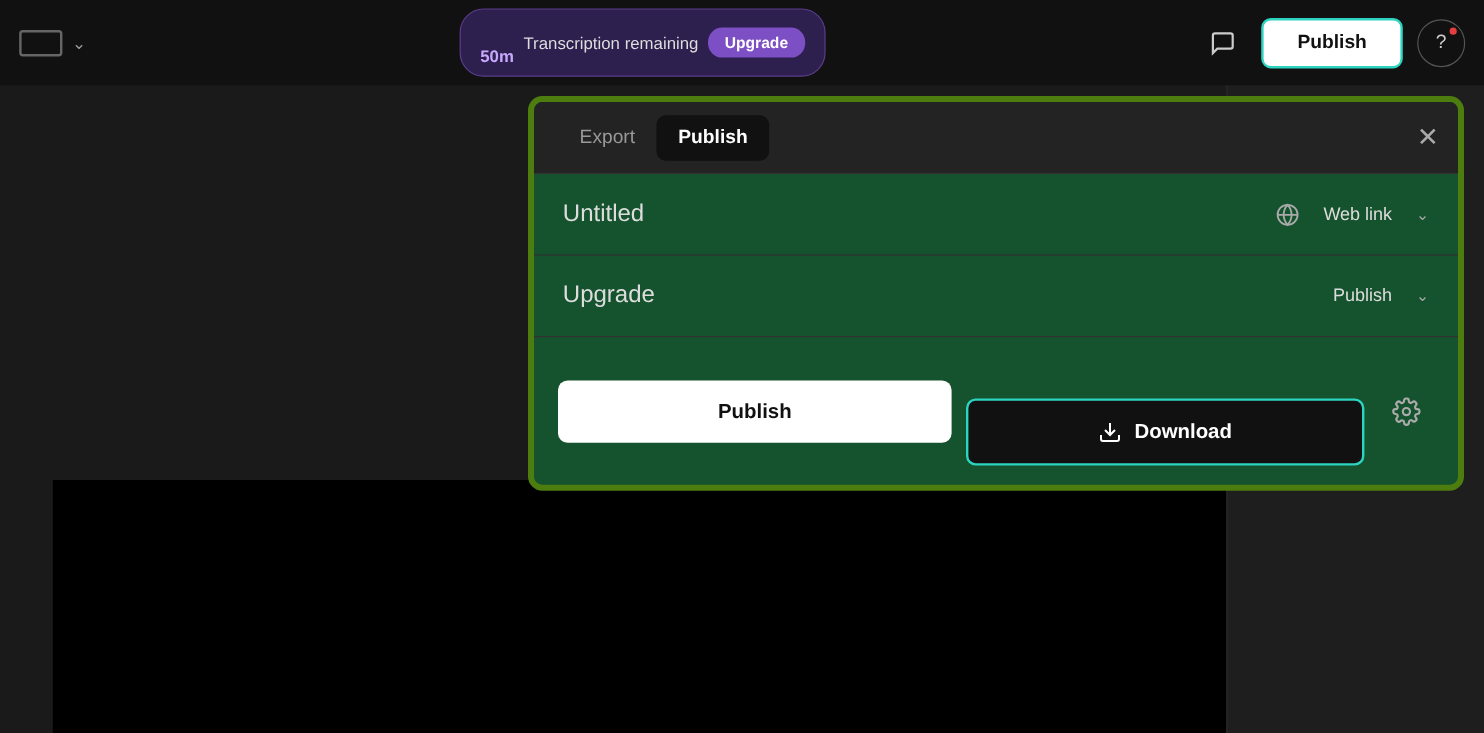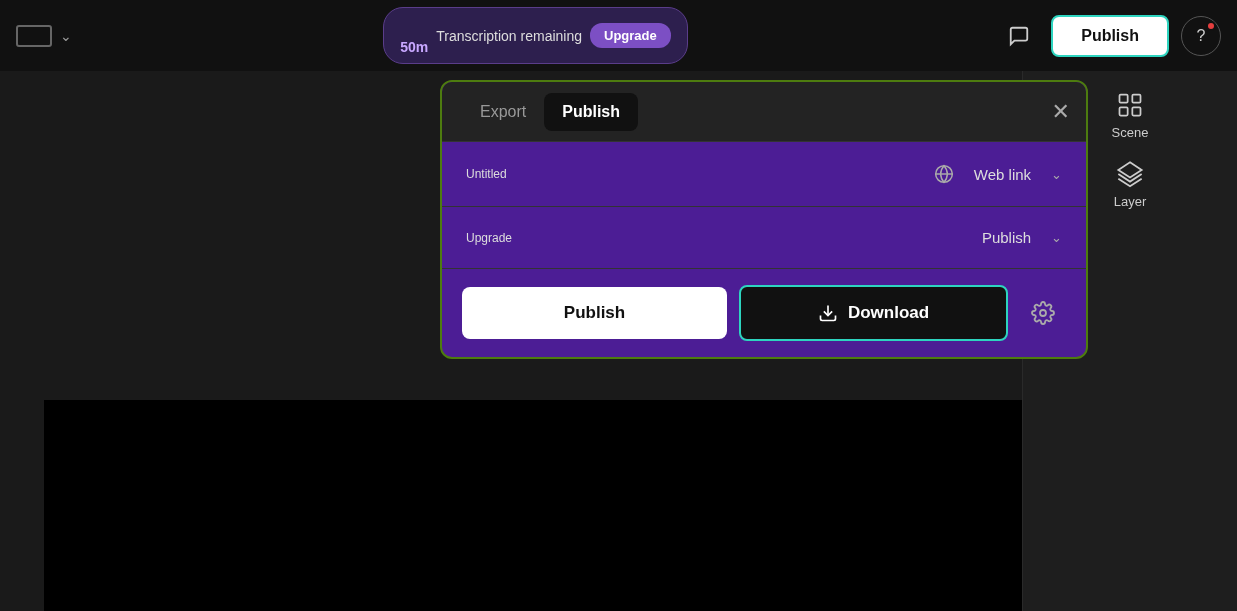--- a/index.html
+++ b/index.html
@@ -171,24 +171,24 @@
     .sidebar-item svg {
       width: 28px;
       height: 28px;
     }
 
     
     .panel-overlay {
       position: absolute;
       top: 80px;
       left: 440px;
-      width: 648px;
-      background: #4c1d95;
+      width: 780px;
+      background: #14532d;
       border-radius: 12px;
-      border: 2px solid #4d7c0f;
+      border: 5px solid #4d7c0f;
       overflow: hidden;
       z-index: 20;
     }
 
     
     .panel-tabs {
       display: flex;
       align-items: center;
       padding: 0 20px;
       background: #232323;
@@ -233,21 +233,21 @@
     .panel-row {
       display: flex;
       align-items: center;
       justify-content: space-between;
       padding: 22px 24px;
       border-bottom: 1px solid #333;
     }
 
     .panel-row-label {
       color: #ddd;
-      font-size: 12px;
+      font-size: 20px;
     }
 
     .panel-row-value {
       display: flex;
       align-items: center;
       gap: 20px;
       color: #ddd;
       font-size: 15px;
       cursor: pointer;
     }
@@ -284,20 +284,21 @@
       color: #fff;
       border: 2.5px solid #2dd4bf;
       border-radius: 8px;
       font-size: 17px;
       font-weight: 600;
       cursor: pointer;
       display: flex;
       align-items: center;
       justify-content: center;
       gap: 10px;
+      margin-top: 35px;
     }
 
     .btn-settings {
       width: 46px;
       height: 52px;
       background: transparent;
       border: none;
       color: #aaa;
       font-size: 22px;
       cursor: pointer;

